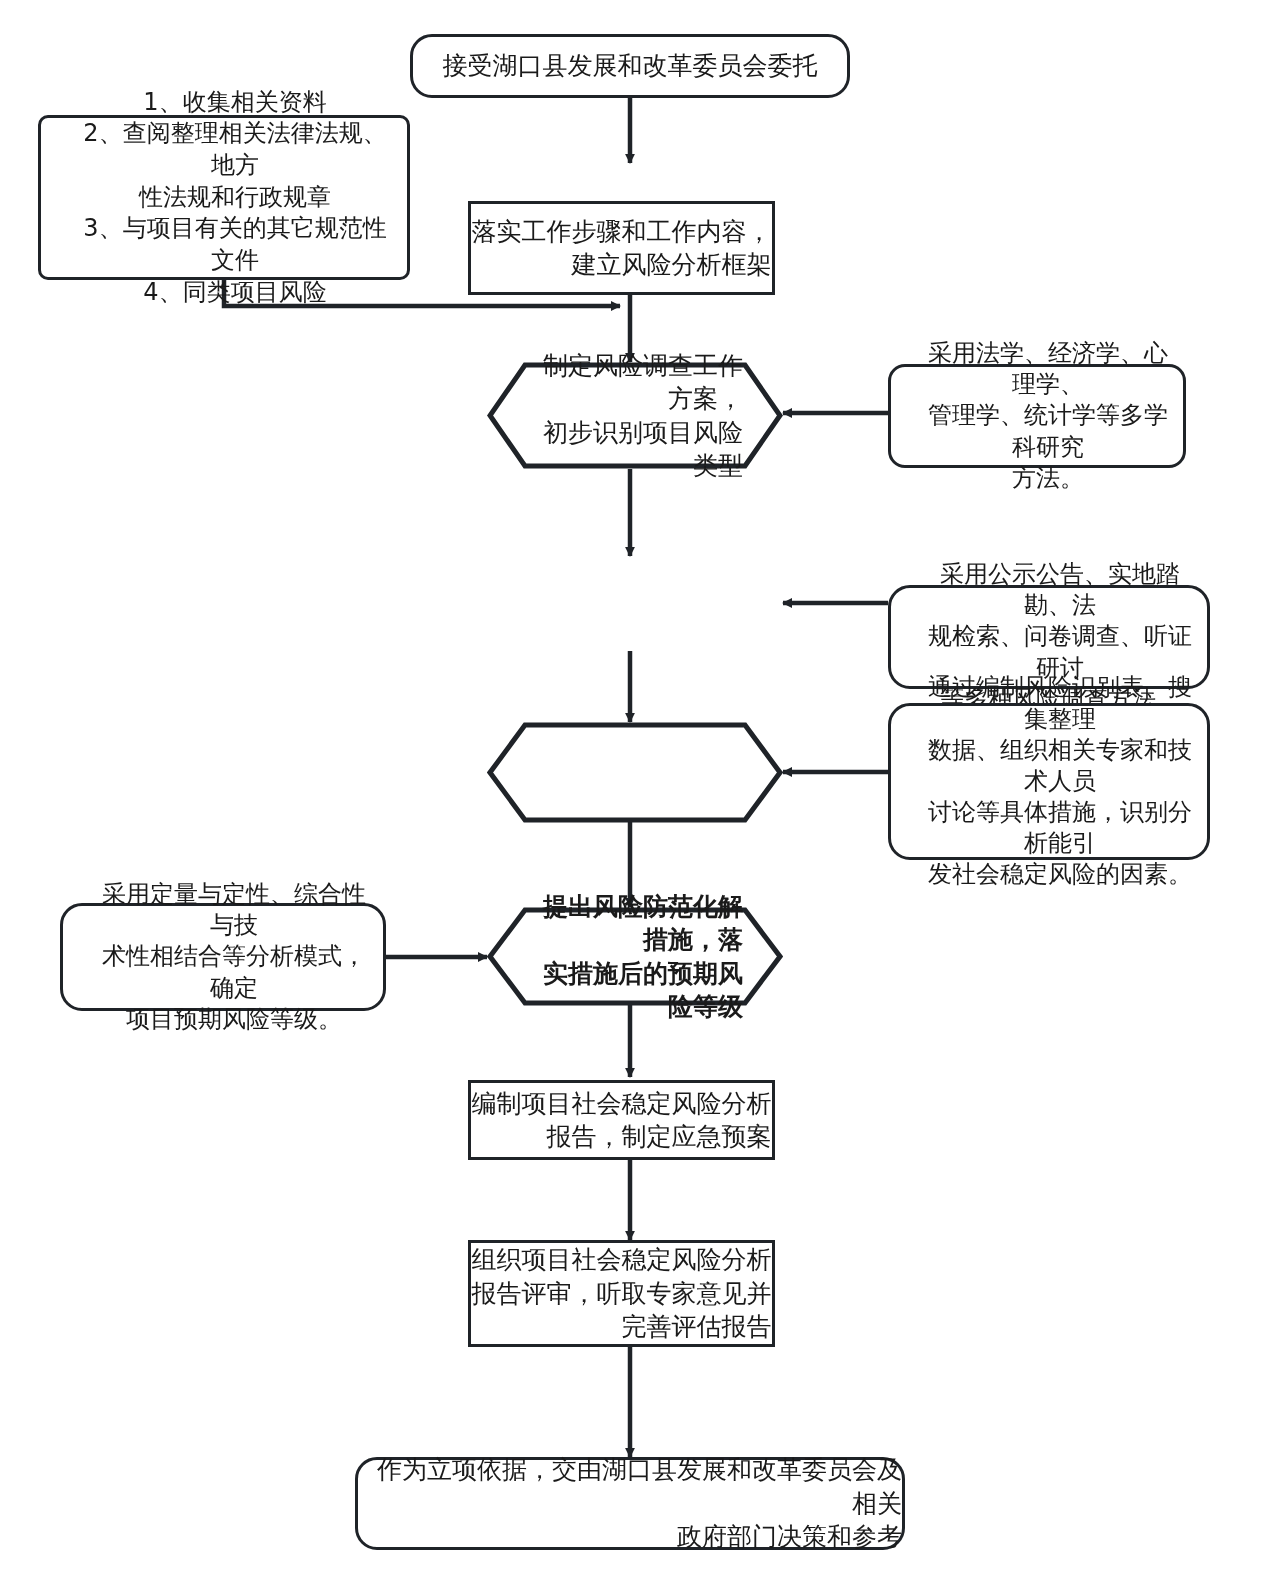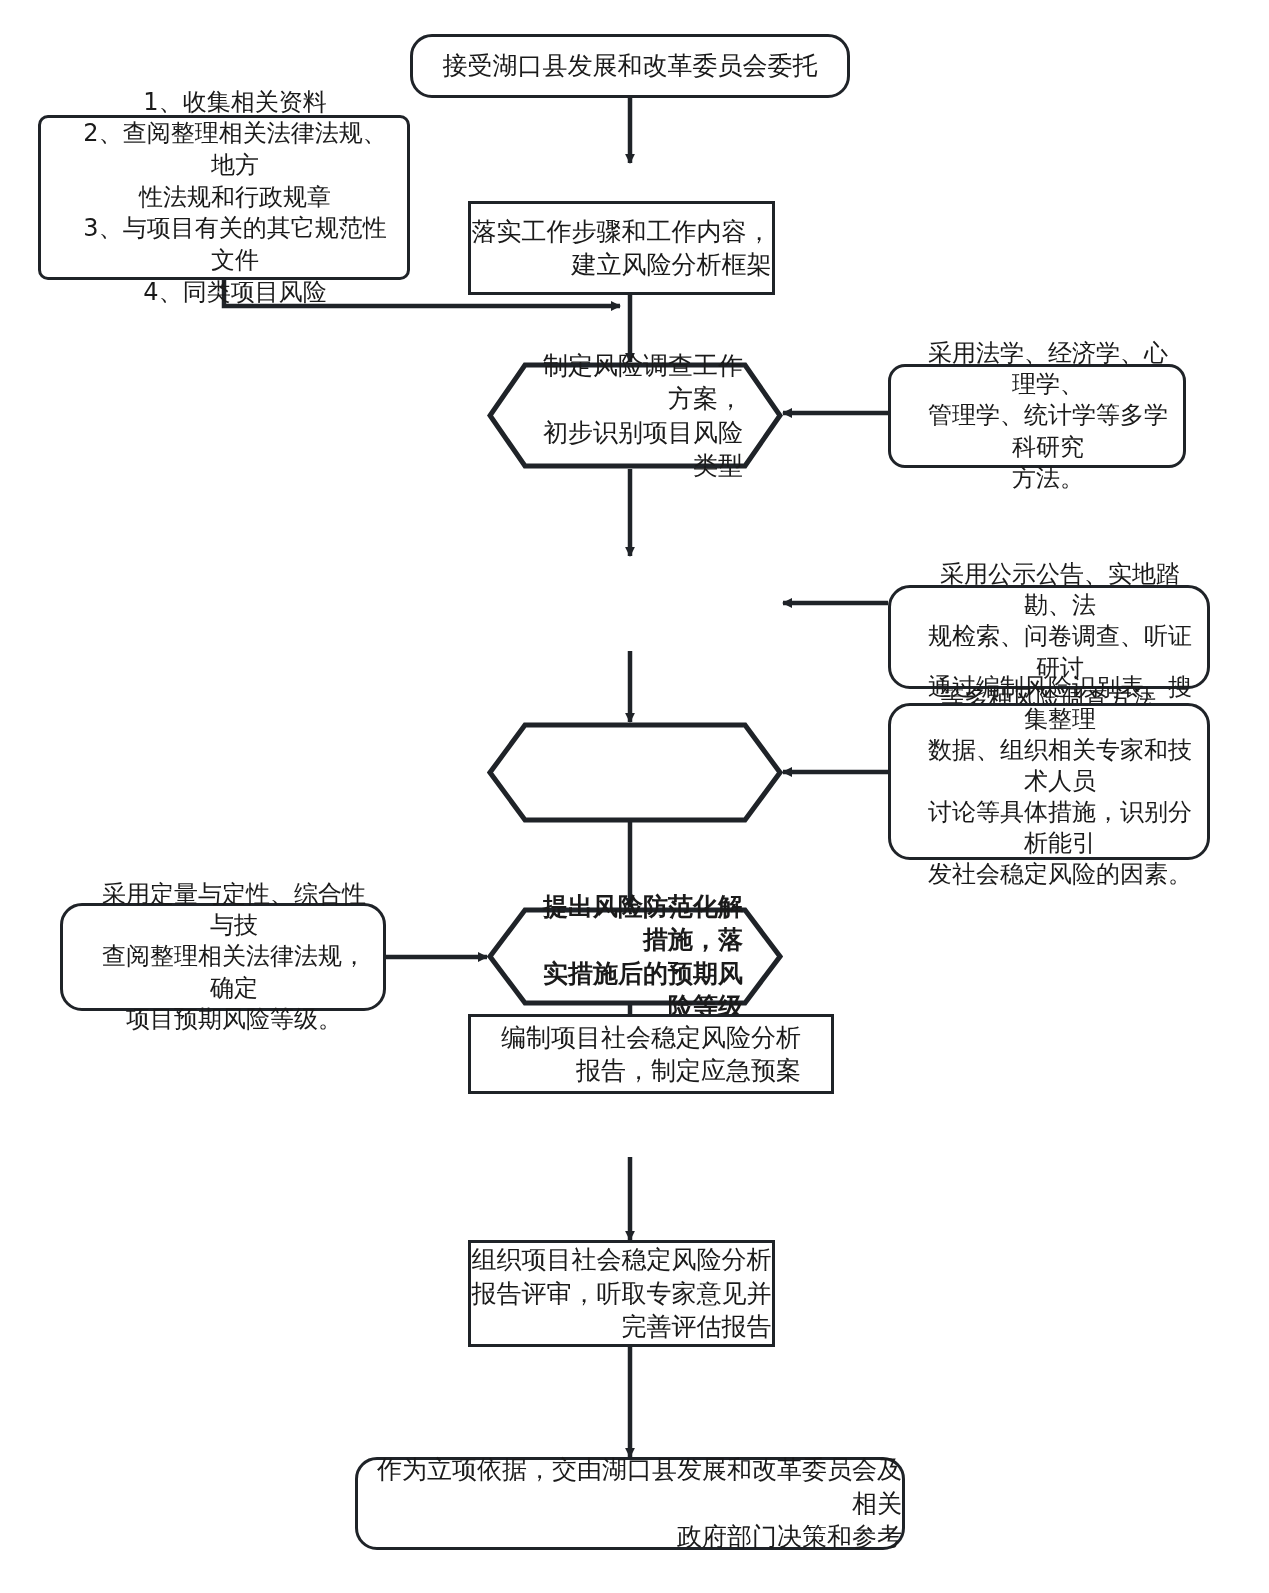--- a/index.html
+++ b/index.html
@@ -168,25 +168,25 @@
   <div class="node hex" style="left:487px; top:907px; width:296px; height:99px; font-size:25px;font-weight:bold;">
     <svg viewBox="0 0 296 99" preserveAspectRatio="none">
       <polygon points="38,3 258,3 293,49.5 258,96 38,96 3,49.5" fill="#ffffff" stroke="#1f2328" stroke-width="5" vector-effect="non-scaling-stroke"></polygon>
     </svg>
     <span class="hex-label">提出风险防范化解措施，落
 实措施后的预期风险等级</span>
   </div>
 
   <div class="node round txt-l pad-l" style="left:60px; top:903px; width:326px; height:108px; font-size:24px; line-height:1.30;">
     <span>采用定量与定性、综合性与技
-查阅整理相关法律法规，确定
+术性相结合等分析模式，确定
 项目预期风险等级。</span>
   </div>
 
-  <div class="node rect" style="left:468px; top:1014px; width:366px; height:80px; font-size:25px;">
+  <div class="node rect" style="left:468px; top:1080px; width:307px; height:80px; font-size:25px;">
     <span>编制项目社会稳定风险分析
 报告，制定应急预案</span>
   </div>
 
   <div class="node rect" style="left:468px; top:1240px; width:307px; height:107px; font-size:25px;">
     <span>组织项目社会稳定风险分析
 报告评审，听取专家意见并
 完善评估报告</span>
   </div>
 

